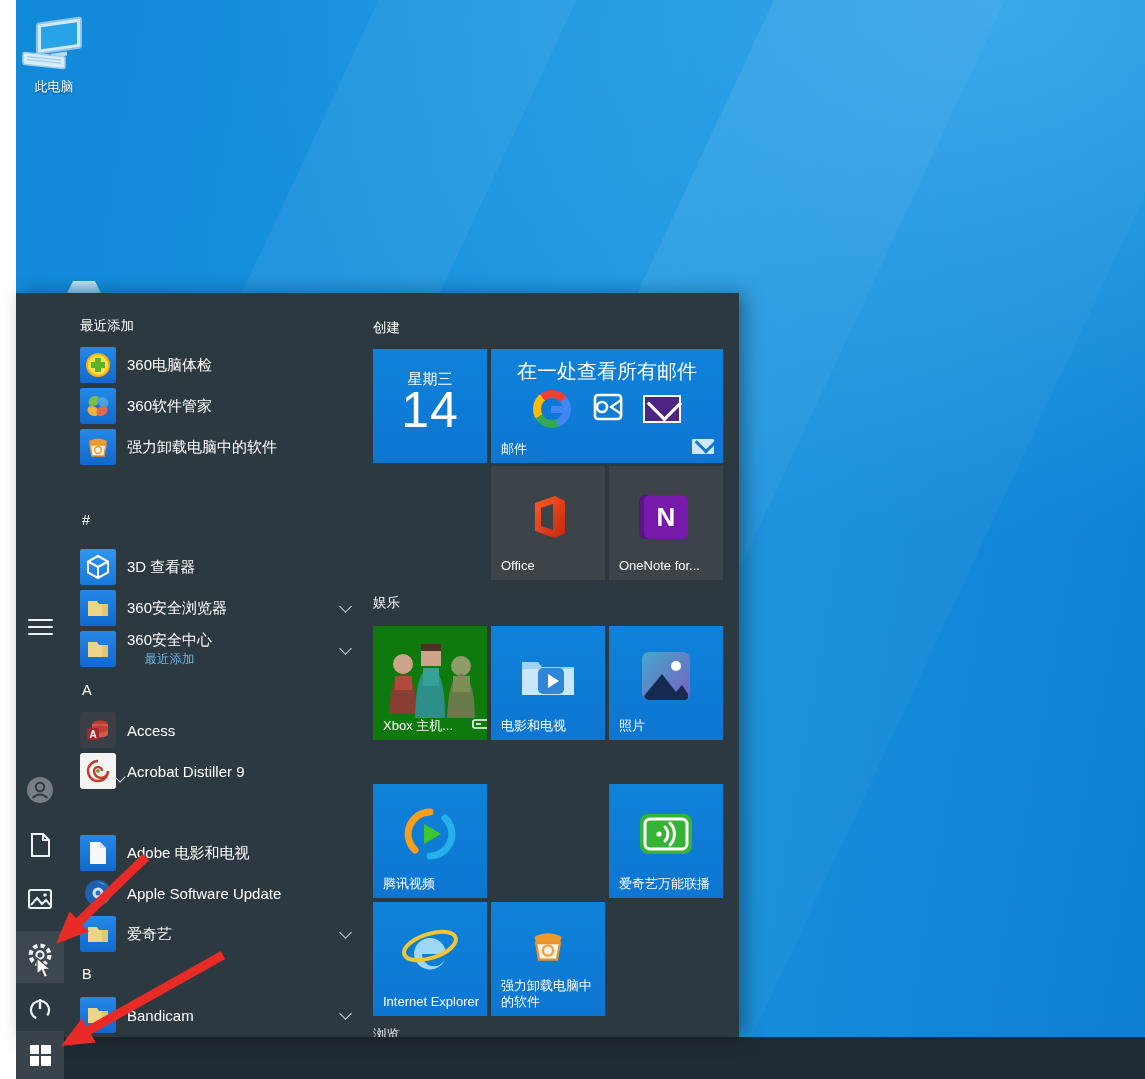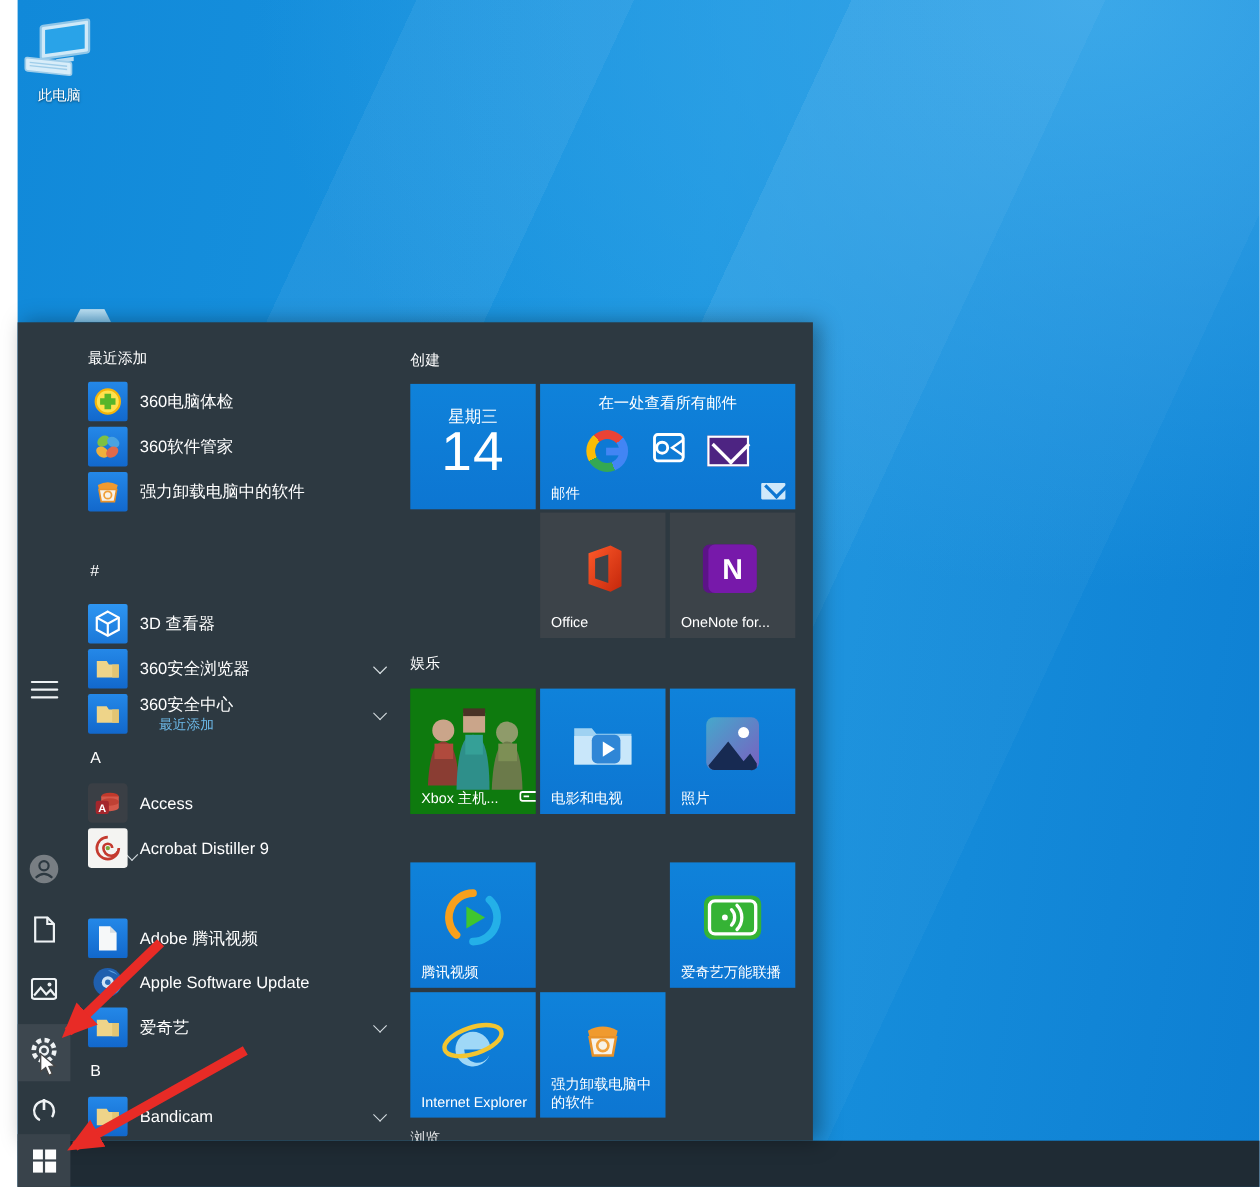--- a/index.html
+++ b/index.html
@@ -63,21 +63,21 @@
   .tile { position:absolute; width:114px; height:114px; cursor:pointer; color:#fff; overflow:hidden; }
   .tile.blue { background:linear-gradient(180deg,#0f82da,#0d76d2); }
   .tile.darkt { background:#3c4349; }
   .tile.green { background:#0e7a0e; }
   .tlabel { position:absolute; left:10px; bottom:6px; font-size:13px; line-height:16px; max-width:100px; }
   .tile .center { position:absolute; inset:0; display:flex; align-items:center; justify-content:center; }
 
   .cal-week { position:absolute; top:21px; width:100%; text-align:center; font-size:15px; }
   .cal-day { position:absolute; top:32px; width:100%; text-align:center; font-size:50px; font-weight:200; letter-spacing:1px; }
 
-  .mail-cap { position:absolute; top:9px; width:100%; text-align:center; font-size:14px; }
+  .mail-cap { position:absolute; top:9px; width:100%; text-align:center; font-size:20px; }
   .mail-icons { position:absolute; top:40px; left:0; width:100%; display:flex; justify-content:center; align-items:center; gap:16px; }
   .gicon { width:38px; height:38px; border-radius:50%;
     background:conic-gradient(from -40deg, #ea4335 0 25%, #4285f4 25% 55%, #34a853 55% 78%, #fbbc05 78% 100%); position:relative; }
   .gicon::after { content:""; position:absolute; inset:8px; background:#0d79d4; border-radius:50%; }
   .gicon::before { content:""; position:absolute; right:4px; top:16px; width:16px; height:7px; background:#4285f4; z-index:2; }
   .envelope { width:38px; height:28px; background:#4d2482; border:2.5px solid #fff; position:relative; }
   .envelope::after { content:""; position:absolute; left:2px; top:2px; width:22px; height:22px;
     border-right:3px solid #fff; border-bottom:3px solid #fff; transform:rotate(45deg) translate(-2px,-9px); }
   .mail-glyph { position:absolute; right:9px; bottom:9px; width:22px; height:15px; background:#cfe8fa; border-radius:1px; }
   .mail-glyph::after { content:""; position:absolute; left:1px; top:-4px; width:13px; height:13px;
@@ -280,21 +280,21 @@
     </div>
 
 
     <div class="row" style="top:540px;">
       <div class="ai blue">
         <svg width="24" height="26" viewBox="0 0 24 26">
           <path d="M4 2 h10 l6 6 v16 h-16 z" fill="#f6f8f9"></path>
           <path d="M14 2 v6 h6" fill="#d8dee2"></path>
         </svg>
       </div>
-      <div class="albl">Adobe 腾讯视频</div>
+      <div class="albl">Adobe 电影和电视</div>
     </div>
 
     <div class="row" style="top:580px;">
       <div class="ai none">
         <svg width="30" height="30" viewBox="0 0 30 30">
           <circle cx="15" cy="15" r="13" fill="#1f5fae"></circle>
           <path d="M15 4 a11 11 0 0 1 0 22 a8 8 0 0 0 4 -20" fill="#5aa0e0"></path>
           <circle cx="15" cy="15" r="5.5" fill="#cfe2f5"></circle>
           <circle cx="15" cy="15" r="2.5" fill="#2a6cb8"></circle>
         </svg>

